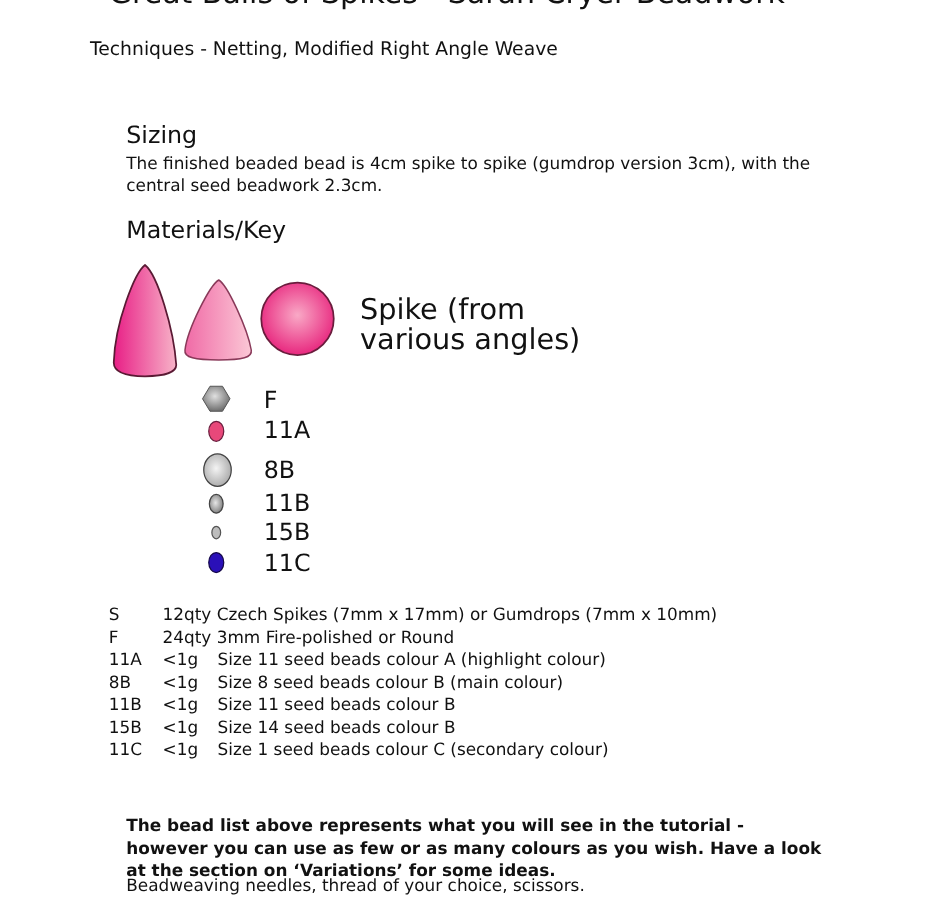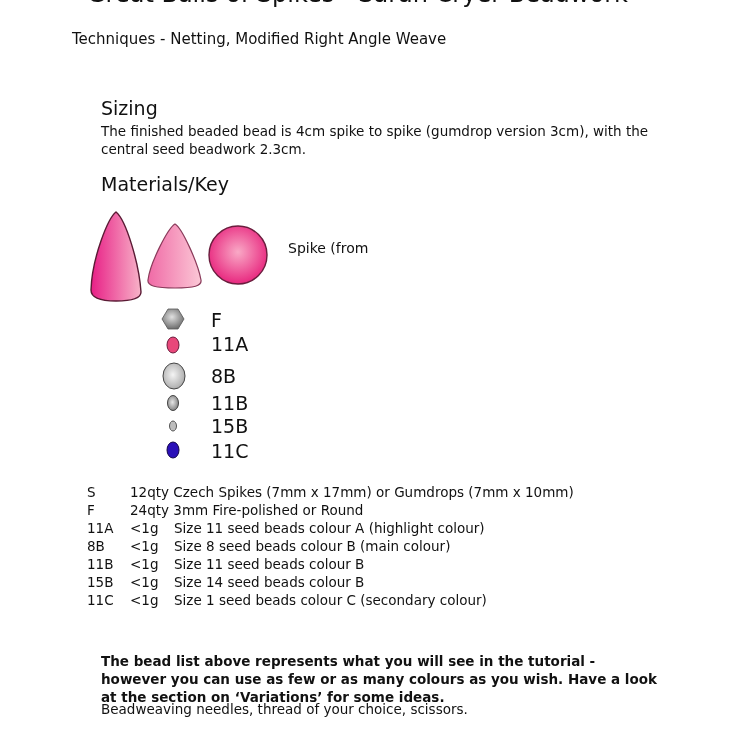--- a/index.html
+++ b/index.html
@@ -7,21 +7,21 @@
       width: 740px; height: 736px; overflow: hidden; position: relative;
       font-family: "DejaVu Sans", sans-serif; color: #111111;
     }
     .title {
       position: absolute; left: 87px; top: -20px;
       font-size: 24px; white-space: nowrap; color: #111;
     }
     .meta { position: absolute; left: 72px; top: 30px; font-size: 15px; line-height: 18px; }
     .h2 { position: absolute; left: 101px; font-size: 19px; }
     .para { position: absolute; left: 87px; font-size: 13.5px; line-height: 18px; width: 580px; margin-left: 14px; }
-    .spike-caption { position: absolute; left: 288px; top: 236px; font-size: 14px; line-height: 24px; }
+    .spike-caption { position: absolute; left: 288px; top: 236px; font-size: 23px; line-height: 24px; }
     .bead-key { position: absolute; left: 160px; top: 306px; }
     .bead-row { position: absolute; left: 0; width: 120px; height: 24px; }
     .bead-row .lbl { position: absolute; left: 51px; font-size: 19px; line-height: 24px; top: 0; }
     table.mat { position: absolute; left: 87px; top: 483px; border-collapse: collapse; font-size: 13.5px; }
     table.mat td { padding: 0; height: 18px; line-height: 18px; white-space: nowrap; vertical-align: top; }
     td.code { width: 43px; }
     td.qty { width: 44px; }
   </style>
 </head>
 <body>
@@ -58,20 +58,21 @@
   <g>
     <path d="M89 16 C 82 20, 64 55, 62 72 C 61 78, 70 80, 89 80 C 108 80, 116 78, 115 72 C 112 55, 96 20, 89 16 Z" fill="url(#g2)" stroke="#8a3a5a" stroke-width="1.2"></path>
   </g>
   <g>
     <circle cx="152" cy="47" r="29" fill="url(#g3)" stroke="#6a1d3d" stroke-width="1.4"></circle>
   </g>
 </svg>
 
 <div class="spike-caption">
   <div>Spike (from</div>
+  <div>various angles)</div>
 </div>
 
 <div class="bead-key">
   <div class="bead-row" style="top:2px;">
     <svg style="position:absolute;left:1px;top:0px;" width="24" height="22">
       <defs>
           <radialGradient id="gh" cx="0.45" cy="0.4" r="0.6">
             <stop offset="0" stop-color="#e0e0e0"></stop>
             <stop offset="1" stop-color="#6e6e6e"></stop>
           </radialGradient>

